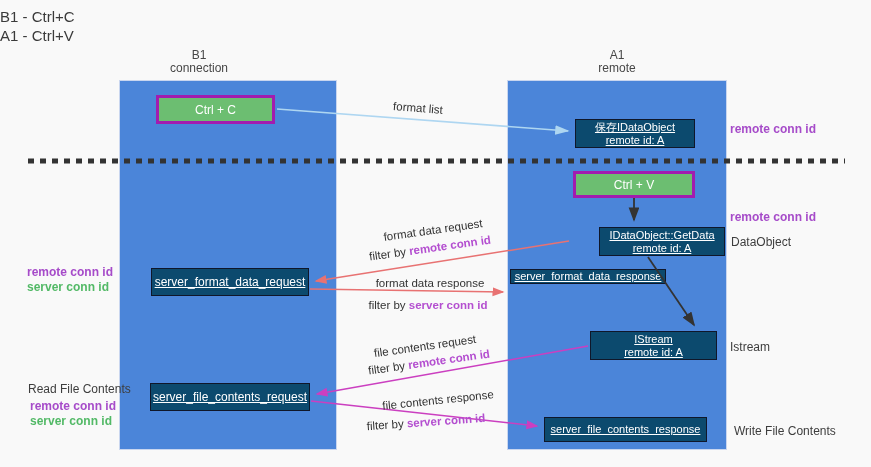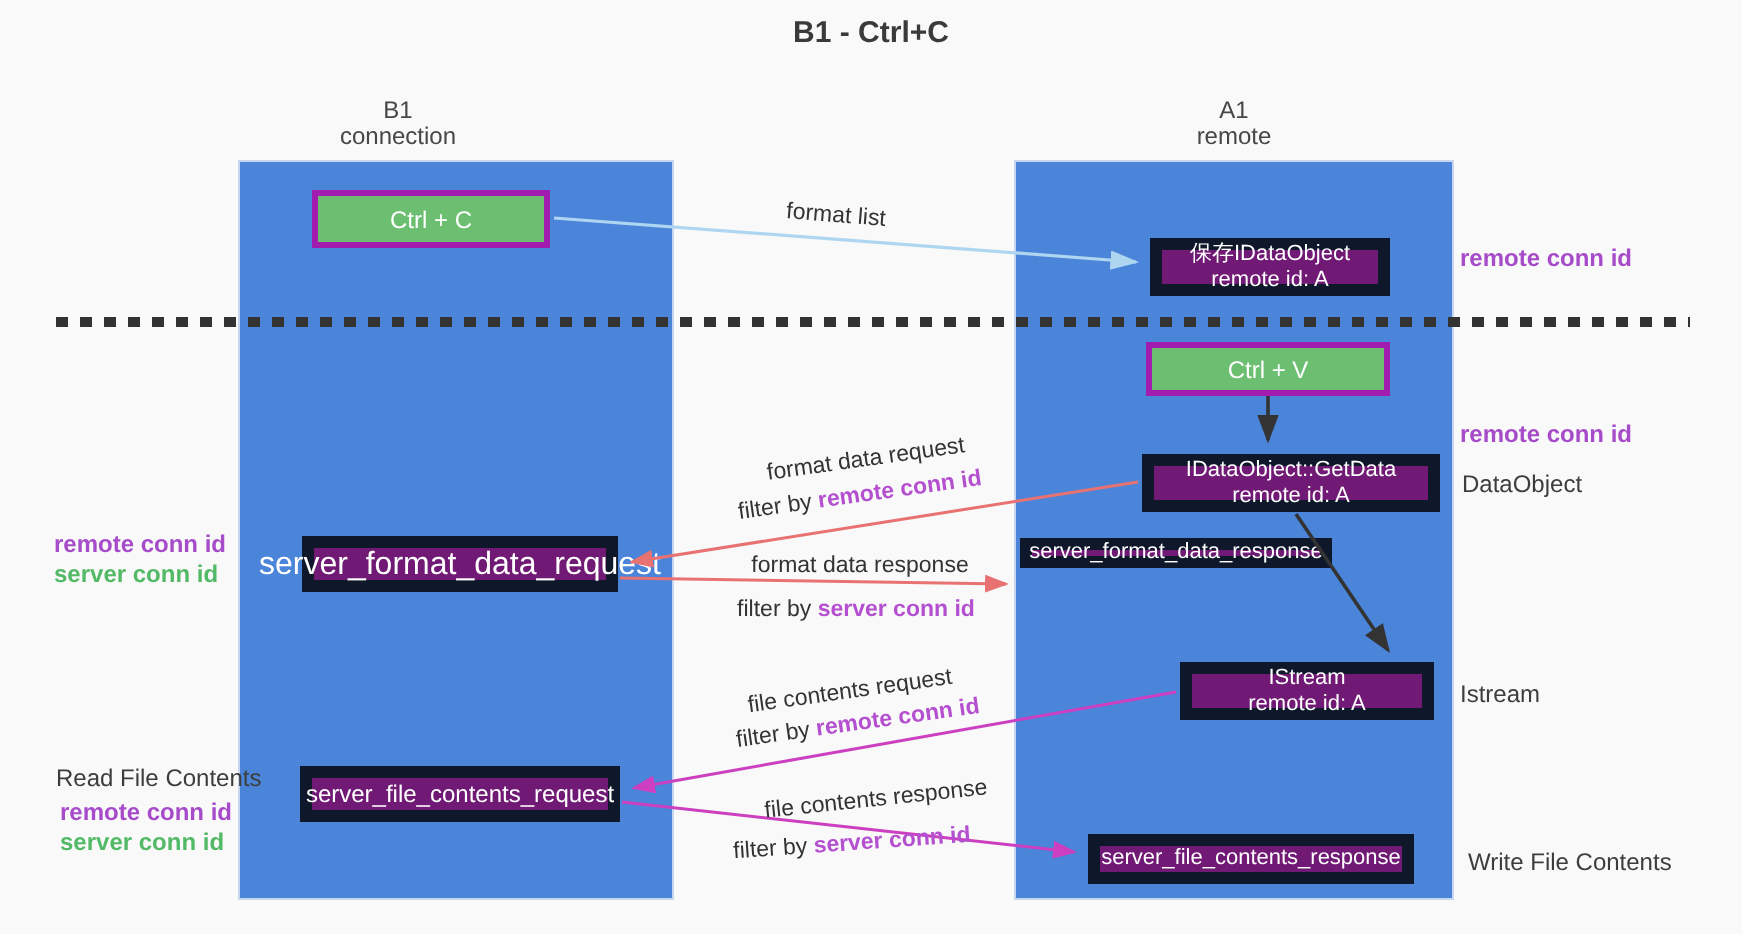--- a/index.html
+++ b/index.html
@@ -6,62 +6,62 @@
   html,body { background:#f9f9f9; }
   .canvas {
     position: relative;
     width: 871px; height: 467px;
     background: #f9f9f9;
     font-family: "Liberation Sans", sans-serif;
     overflow: hidden;
   }
   .title {
     position: absolute; left: 0; right: 0; top: 7px;
-    text-align: center; font-size: 15px; line-height: 19px;
+    font-size: 15px; line-height: 19px;
     color: #3a3a3a;
-    font-weight: bold;
   }
   .col-header {
     position: absolute; top: 49px; width: 160px;
     text-align: center; font-size: 12px; line-height: 13px; color: #474747;
   }
   .col-header.left  { left: 119px; }
   .col-header.right { left: 537px; }
   .column {
     position: absolute; top: 80px; height: 370px;
     background: #4b85d9; border: 1px solid #c9d6ef;
   }
   .column.left  { left: 119px; width: 218px; }
   .column.right { left: 507px; width: 220px; }
   .box {
     position: absolute; display: flex; flex-direction: column;
     align-items: center; justify-content: center;
     color: #ffffff; text-align: center; white-space: nowrap;
   }
   .box.green  { background: #6cbe71; border: 3px solid #a21caf; font-size: 12px; }
-  .box.orange { background: #701a75; border: 6px solid #0f172a; font-size: 11px; line-height: 13px; }
+  .box.orange { background: #0c4a6e; border: 1px solid #0f172a; font-size: 11px; line-height: 13px; text-decoration: underline; }
   .svg-layer { position: absolute; left: 0; top: 0; pointer-events: none; }
   .flow-label {
     position: absolute; white-space: nowrap;
     font-size: 11.5px; color: #333333;
     transform: translate(-50%,-50%);
   }
   .hl-purple { font-weight: bold; color: #b44fd0; }
   .side-label { position: absolute; white-space: nowrap; font-size: 12px; }
   .side-label.purple { color: #a64bc9; font-weight: bold; }
   .side-label.green  { color: #52b966; font-weight: bold; }
   .side-label.plain  { color: #3d3d3d; }
 </style>
 </head>
 <body>
 
 <div class="canvas">
 
   <div class="title">
     <div>B1 - Ctrl+C</div>
+    <div>A1 - Ctrl+V</div>
   </div>
 
   <div class="col-header left">
     <div>B1</div>
     <div>connection</div>
   </div>
   <div class="col-header right">
     <div>A1</div>
     <div>remote</div>
   </div>
@@ -75,26 +75,26 @@
 
   <div class="box orange" style="left:575px; top:119px; width:120px; height:29px;">
     <span>保存IDataObject</span>
     <span>remote id: A</span>
   </div>
 
   <div class="box green" style="left:573px; top:171px; width:122px; height:27px;align-items:center;">
     <span>Ctrl + V</span>
   </div>
 
-  <div class="box orange" style="left:571px; top:227px; width:149px; height:29px;">
+  <div class="box orange" style="left:599px; top:227px; width:126px; height:29px;">
     <span>IDataObject::GetData</span>
     <span>remote id: A</span>
   </div>
 
-  <div class="box orange" style="left:151px; top:268px; width:158px; height:28px; font-size:16px;">
+  <div class="box orange" style="left:151px; top:268px; width:158px; height:28px; font-size:12px;">
     <span>server_format_data_request</span>
   </div>
 
   <div class="box orange" style="left:510px; top:269px; width:156px; height:15px;">
     <span>server_format_data_response</span>
   </div>
 
   <div class="box orange" style="left:590px; top:331px; width:127px; height:29px;">
     <span>IStream</span>
     <span>remote id: A</span>

